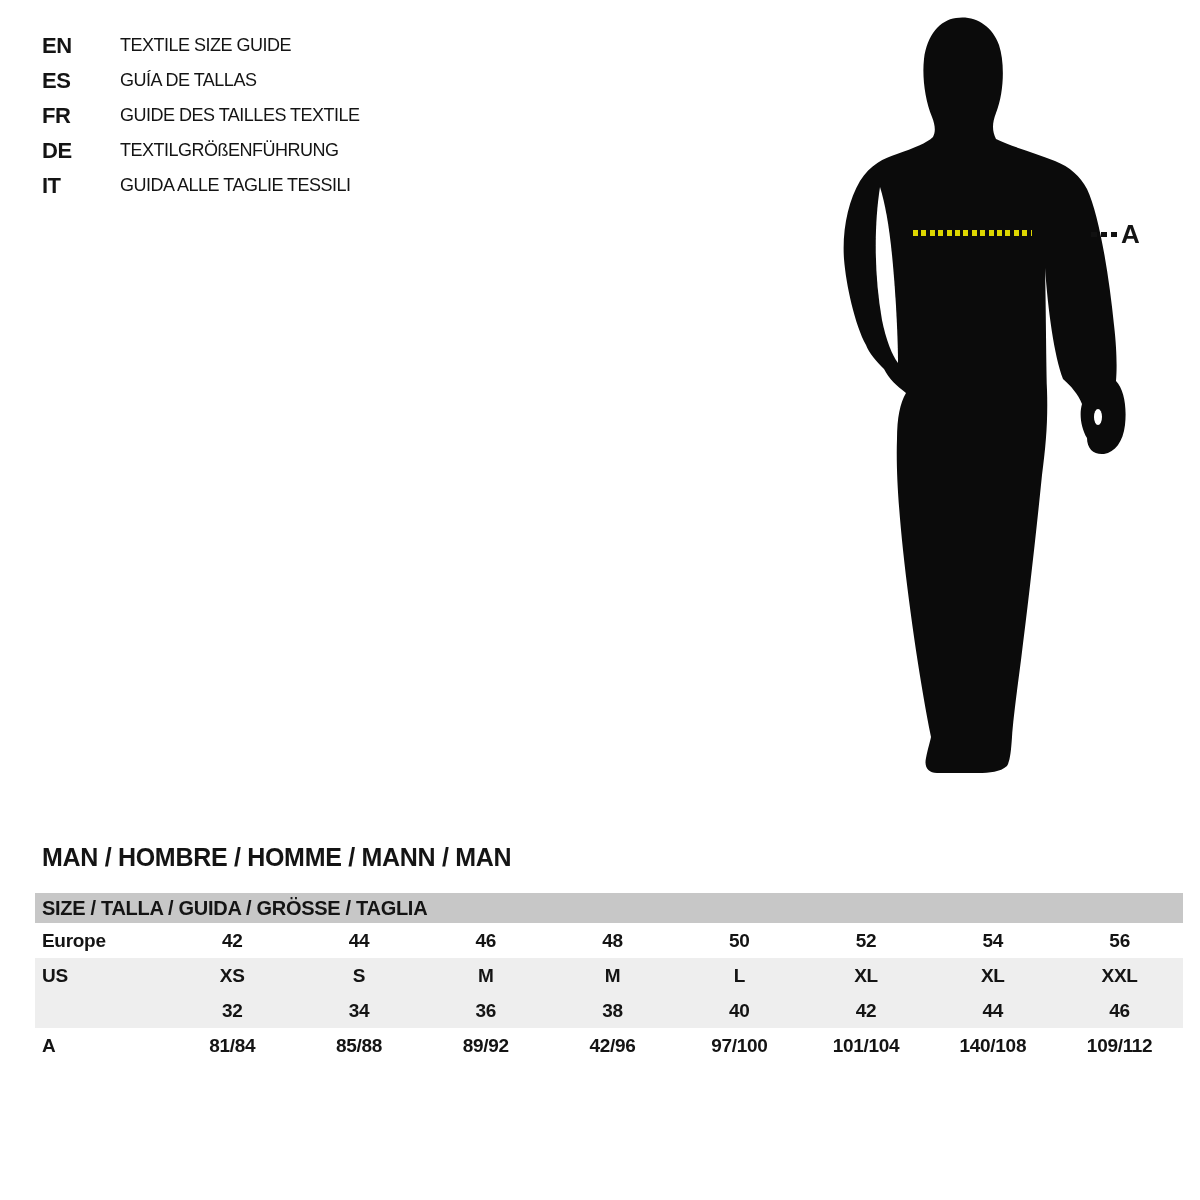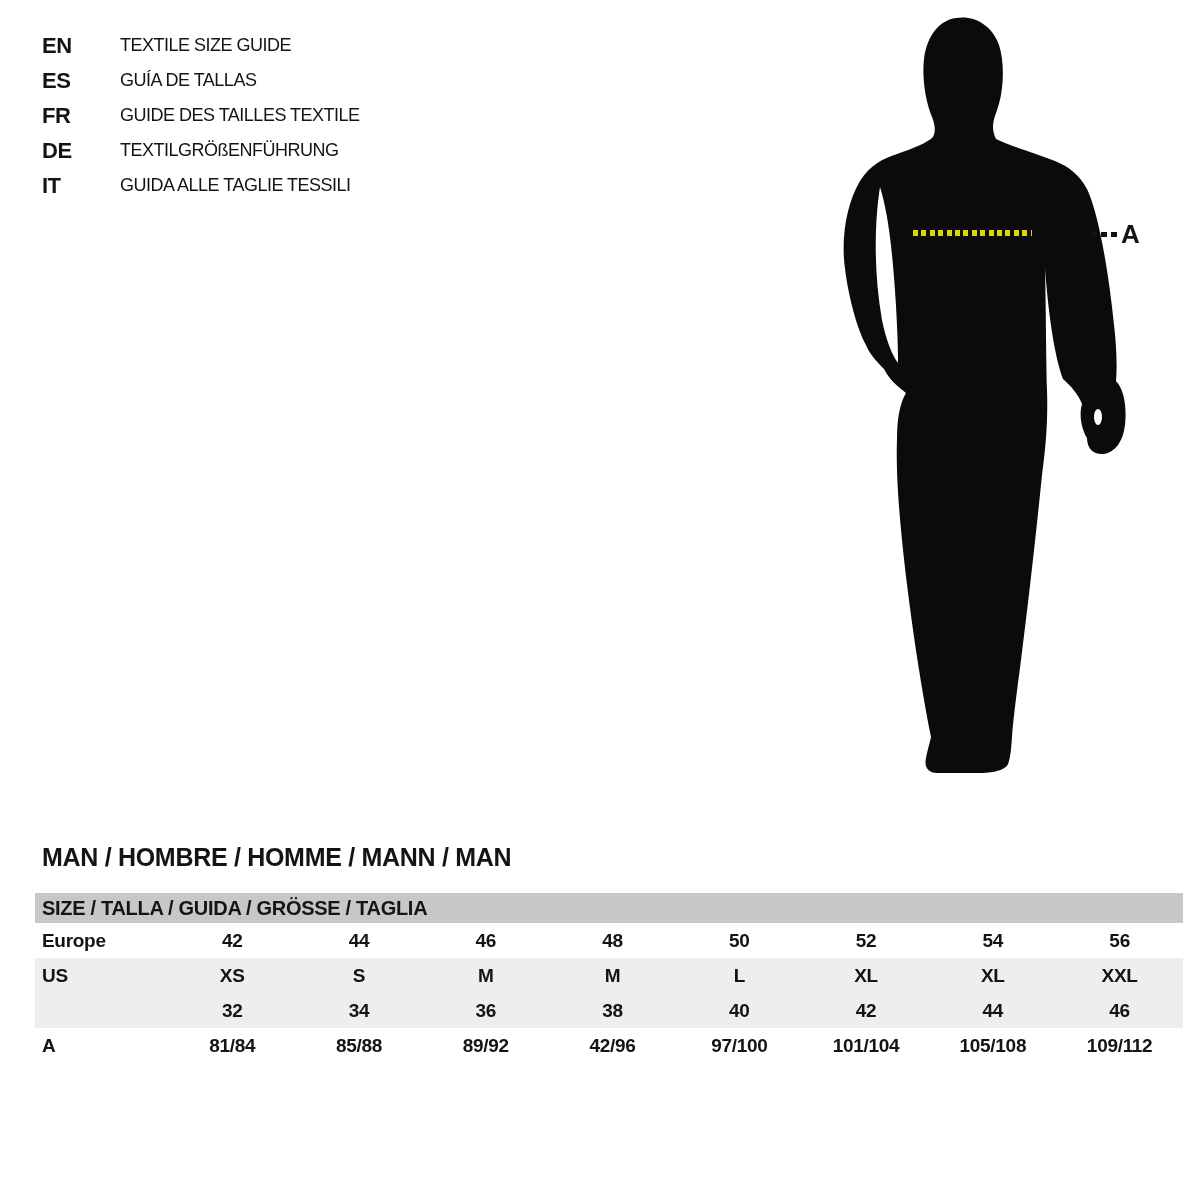--- a/index.html
+++ b/index.html
@@ -169,19 +169,19 @@
     </div>
 
     <div class="trow">
       <span class="tcell label">A</span>
       <span class="tcell">81/84</span>
       <span class="tcell">85/88</span>
       <span class="tcell">89/92</span>
       <span class="tcell">42/96</span>
       <span class="tcell">97/100</span>
       <span class="tcell">101/104</span>
-      <span class="tcell">105/108</span>
+      <span class="tcell">140/108</span>
       <span class="tcell">109/112</span>
     </div>
   </div>
 
 
 </div>
 
 </body></html>

